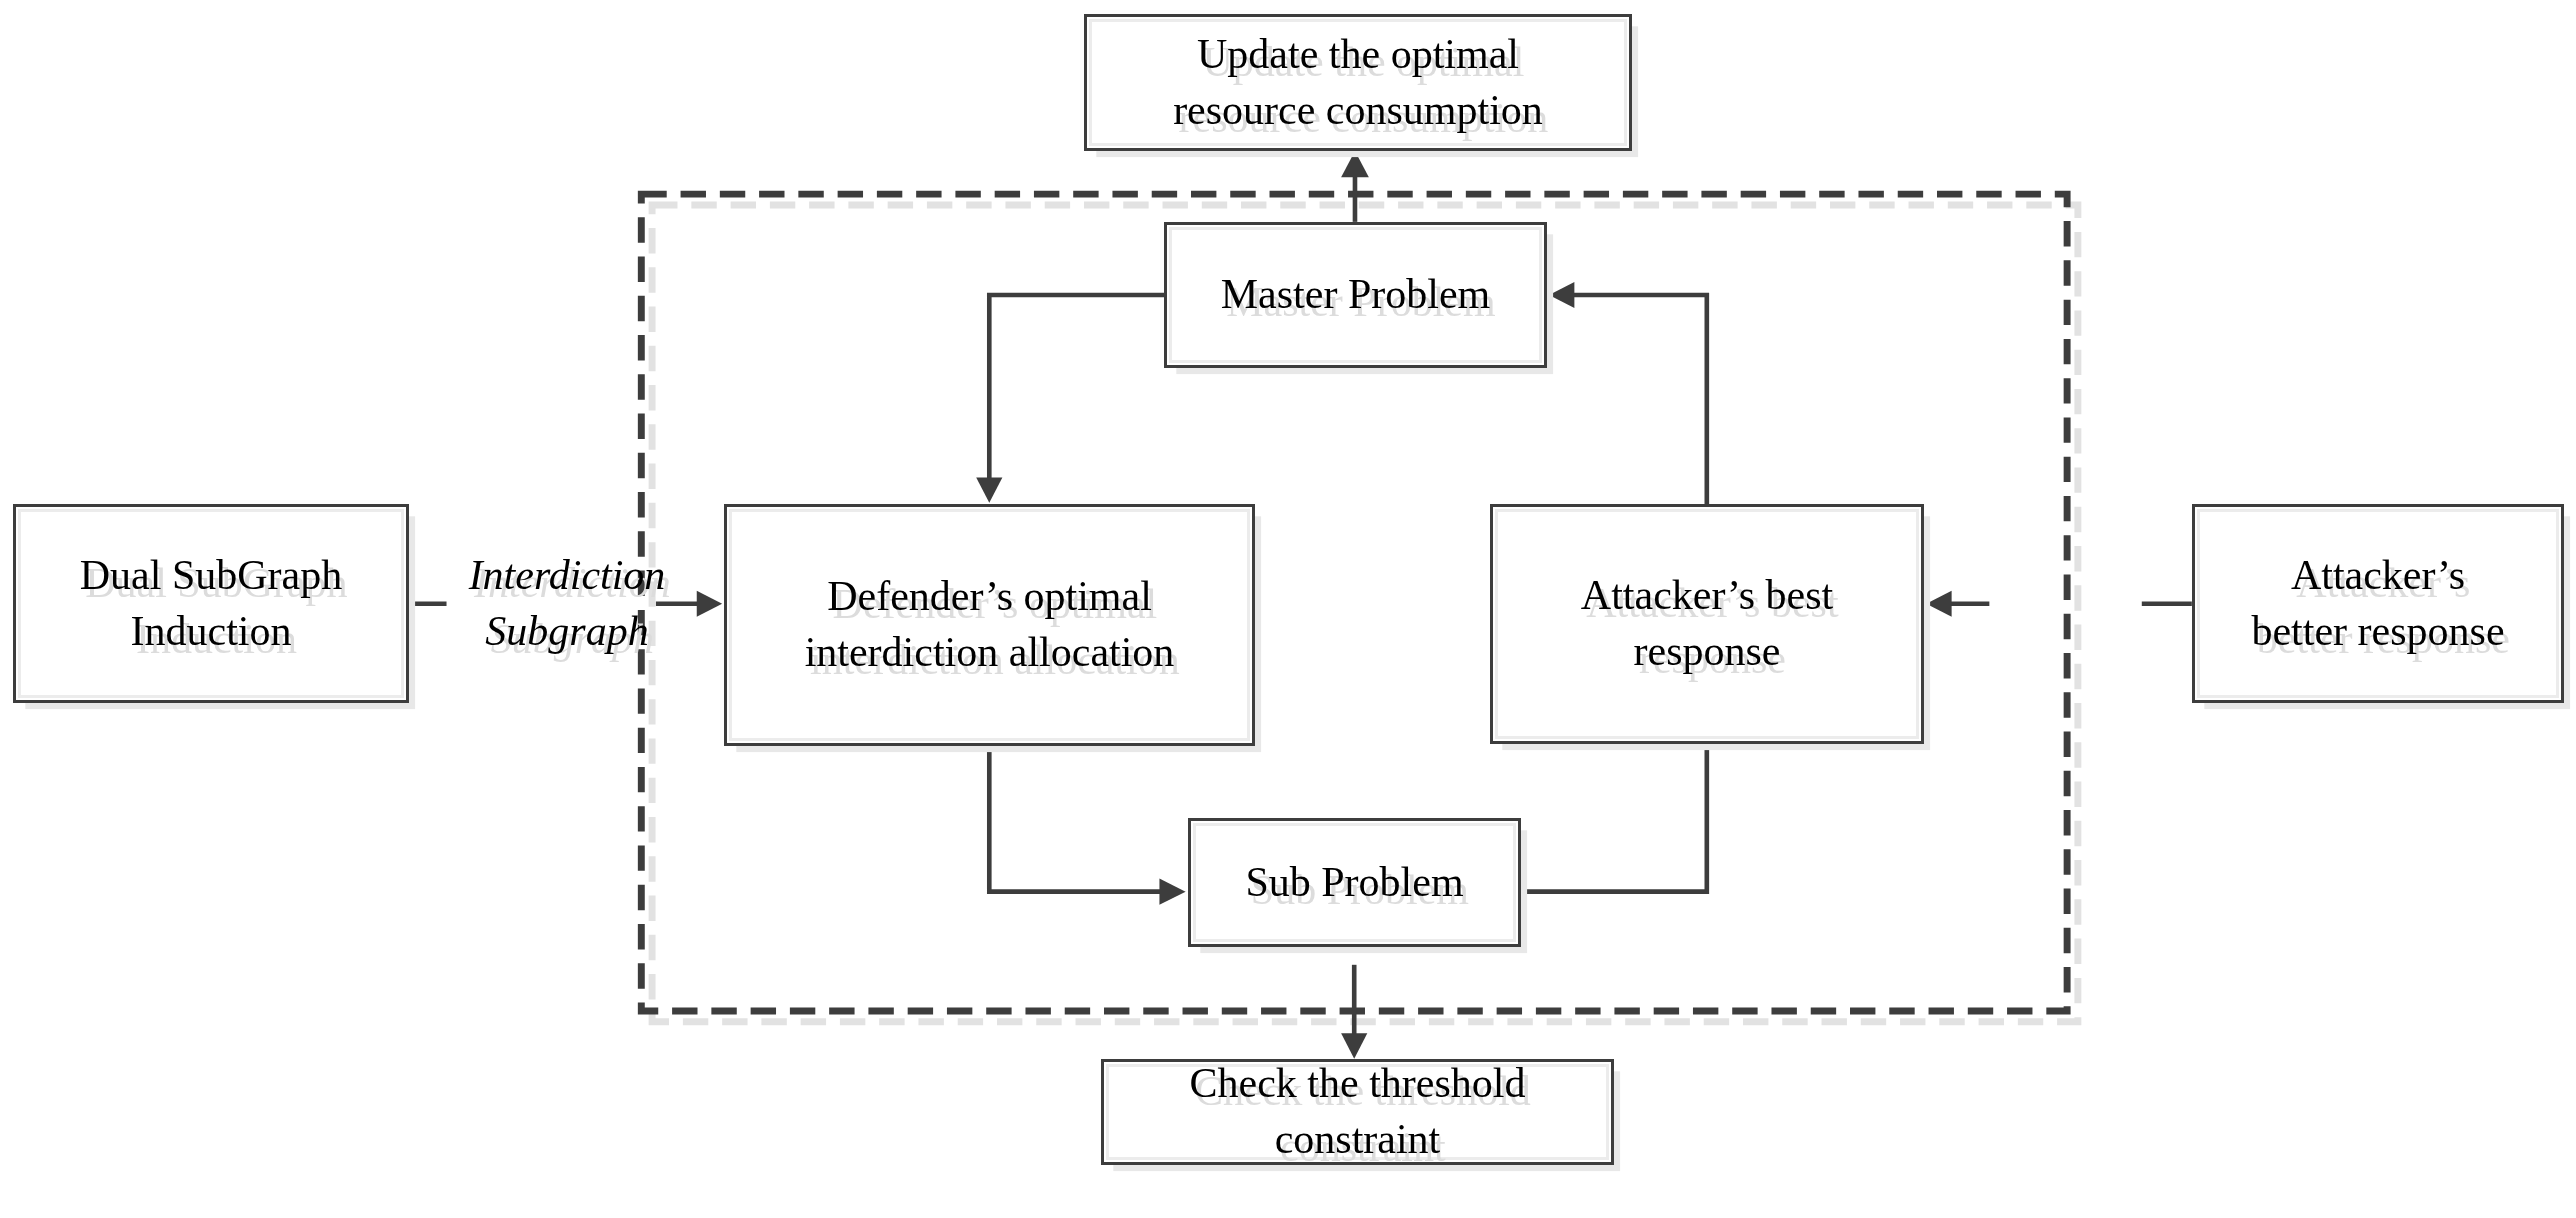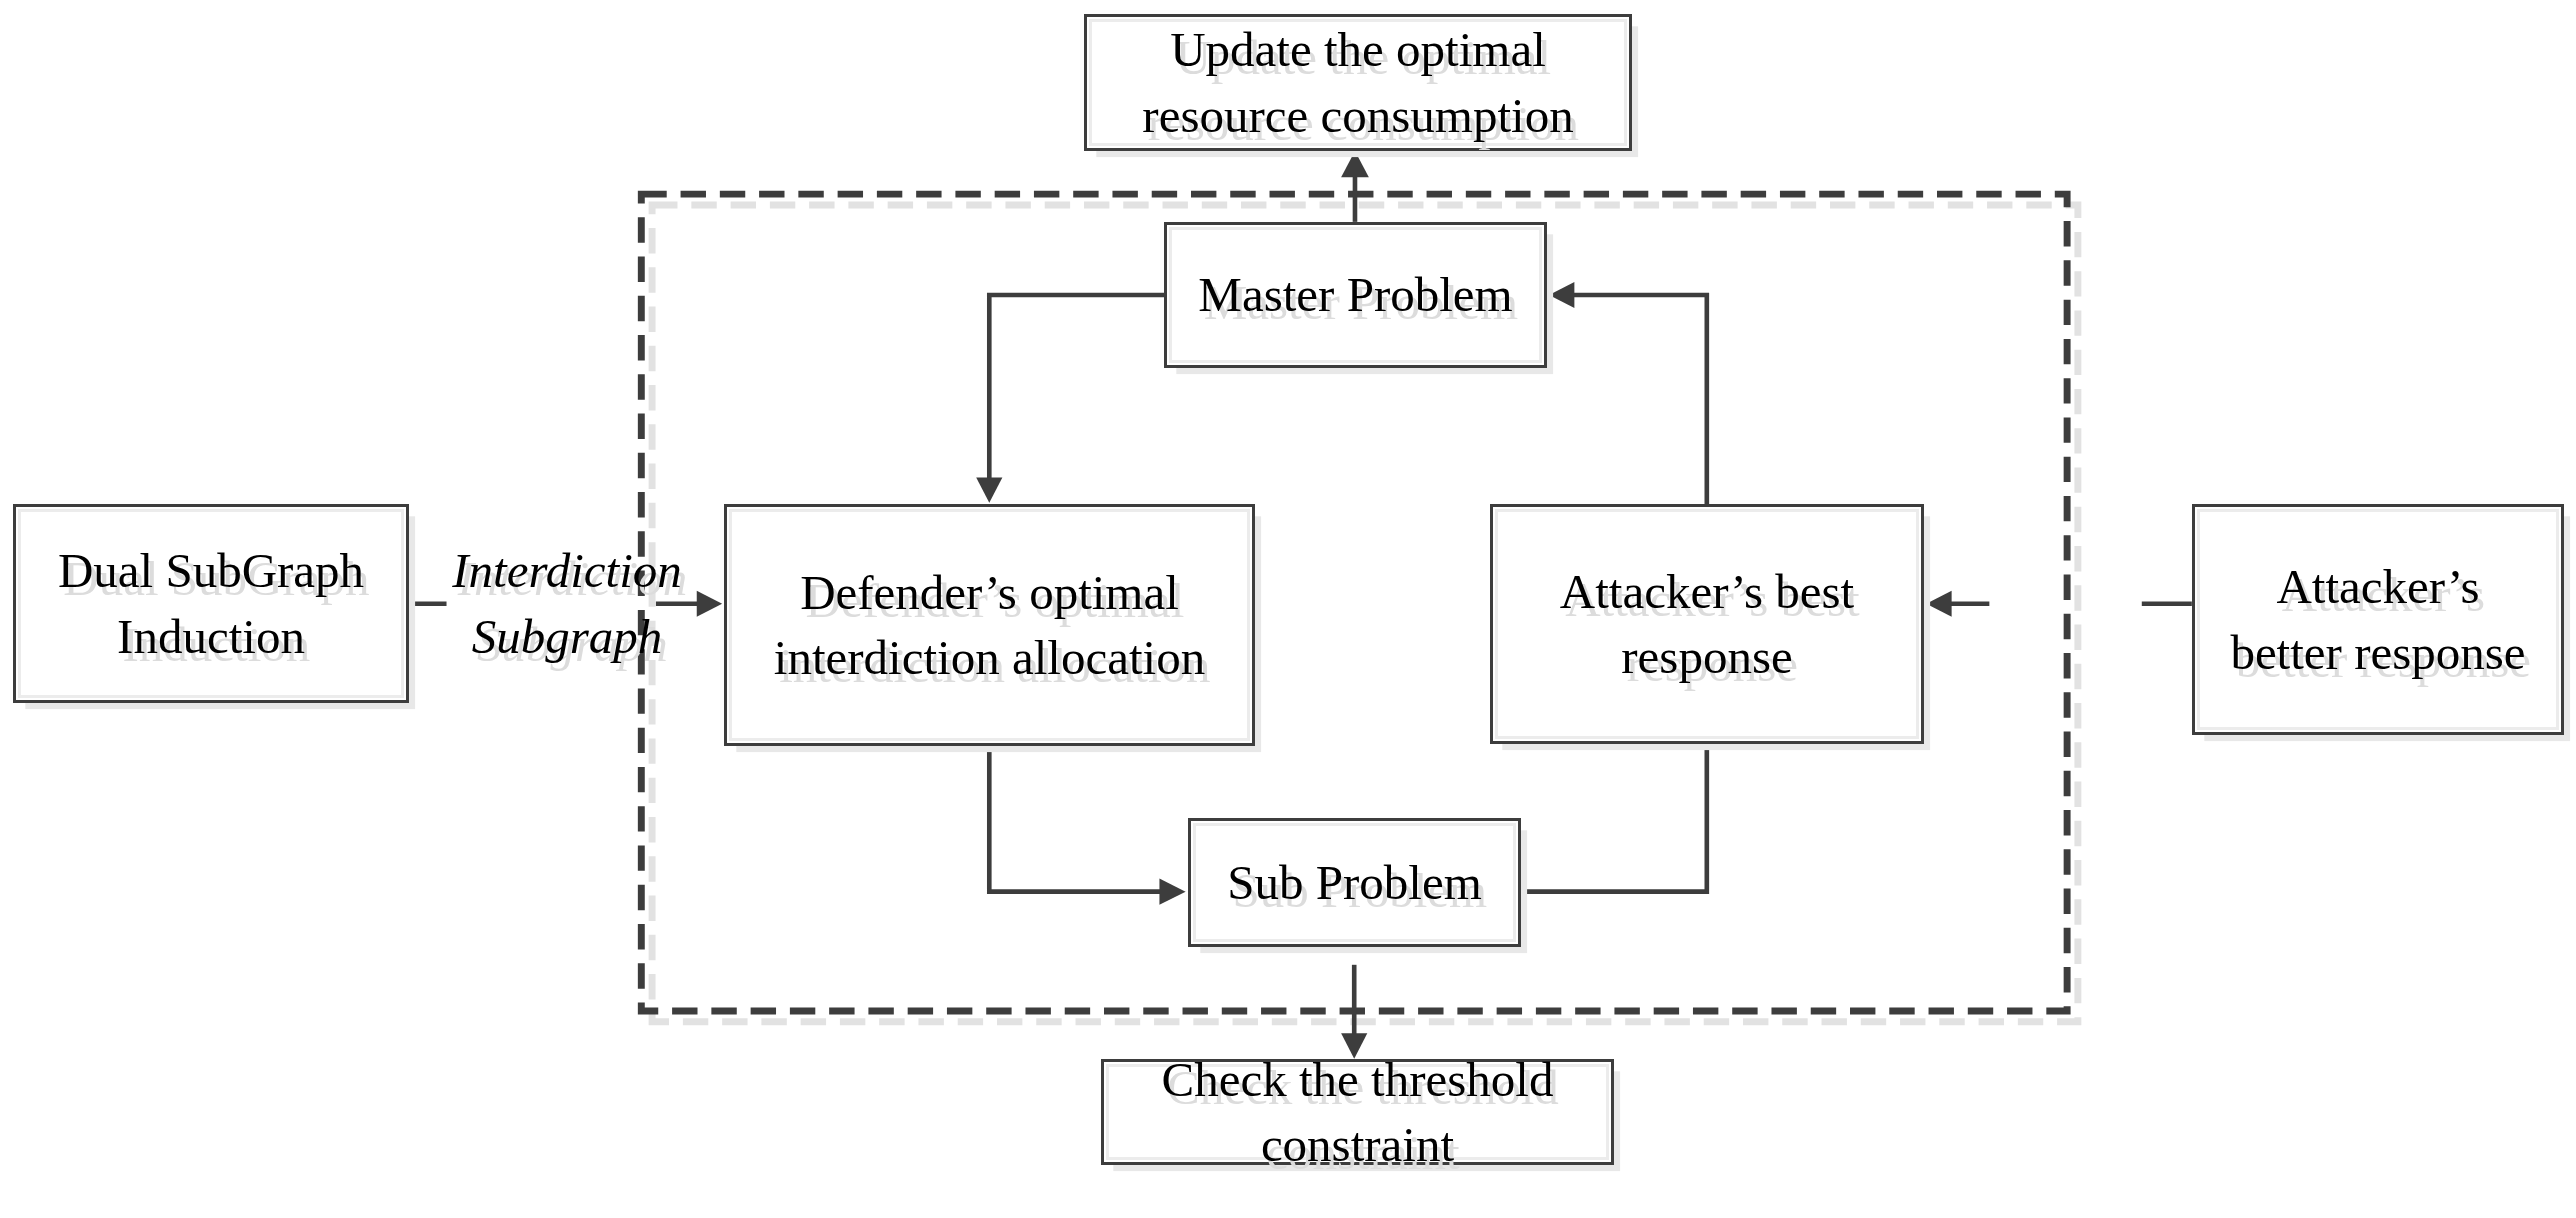--- a/index.html
+++ b/index.html
@@ -22,37 +22,37 @@
     background:var(--node_bg); border:3.8px solid var(--line);
     display:flex; align-items:center; justify-content:center;
     text-align:center; color:var(--text);
     box-shadow:9.2px 9.2px 0 -3.1px #e8e8e8;
   }
   .node::after{
     content:""; position:absolute; inset:2.3px;
     border:3.1px solid #ececec; pointer-events:none;
   }
   .node-label,.edge-label-text{
-    white-space:pre-line; font-size:49px; line-height:1.33;
+    white-space:pre-line; font-size:42px; line-height:1.33;
     text-shadow:5.4px 7.7px 0 var(--text_shadow);
     position:relative; z-index:2;
   }
   .edge-label{
     position:absolute; display:flex; align-items:center; justify-content:center;
     text-align:center; color:var(--text); background:transparent; pointer-events:none;font-style:italic;
   }
   
   .n-update{left:1084px;top:14px;width:548px;height:137px;}
   .n-master{left:1164px;top:222px;width:383px;height:146px;}
   .n-defender{left:724px;top:504px;width:531px;height:242px;}
   .n-attacker-best{left:1490px;top:504px;width:434px;height:240px;}
   .n-sub{left:1188px;top:818px;width:333px;height:129px;}
   .n-check{left:1101px;top:1059px;width:513px;height:106px;}
   .n-dual{left:13px;top:504px;width:396px;height:199px;}
-  .n-attacker-better{left:2192px;top:504px;width:372px;height:231px;}
+  .n-attacker-better{left:2192px;top:504px;width:372px;height:199px;}
   .l-interdiction{left:417px;top:505px;width:300px;height:197px;}
   .l-local-search{left:1945px;top:505px;width:231px;height:197px;}
 </style>
 </head>
 <body>
 
 <div class="canvas">
 
   <svg class="connectors" viewBox="0 0 3346 1583" xmlns="http://www.w3.org/2000/svg" aria-hidden="true">
 

